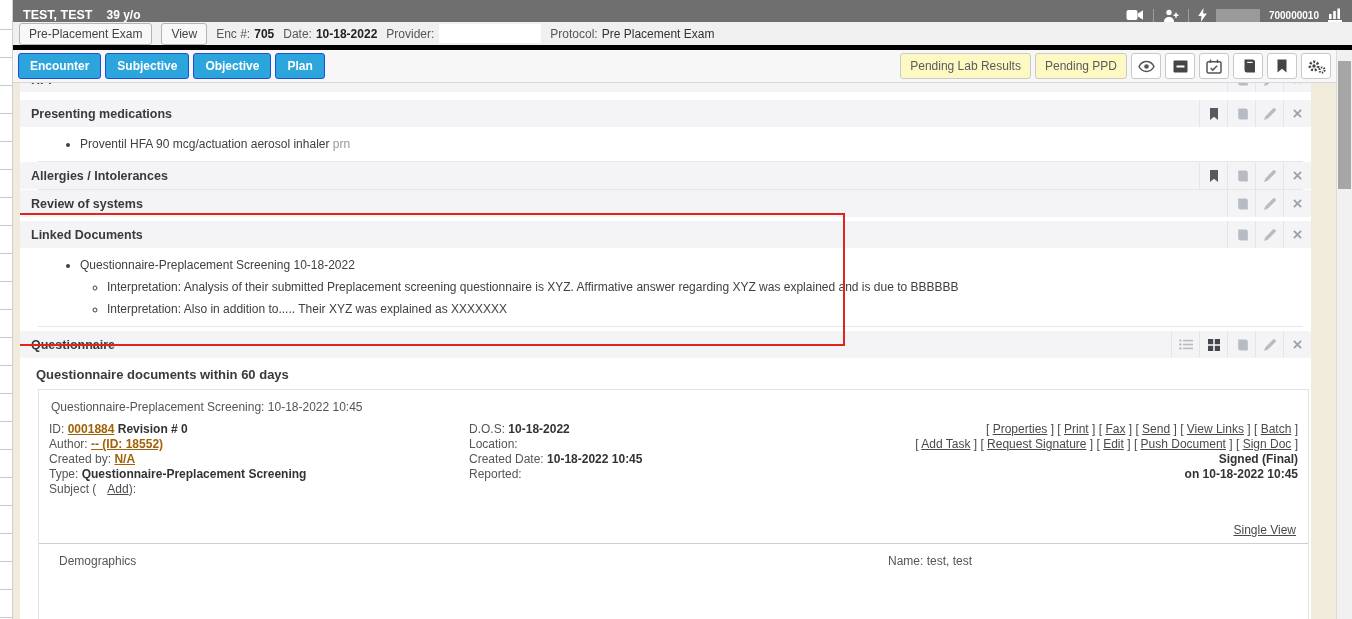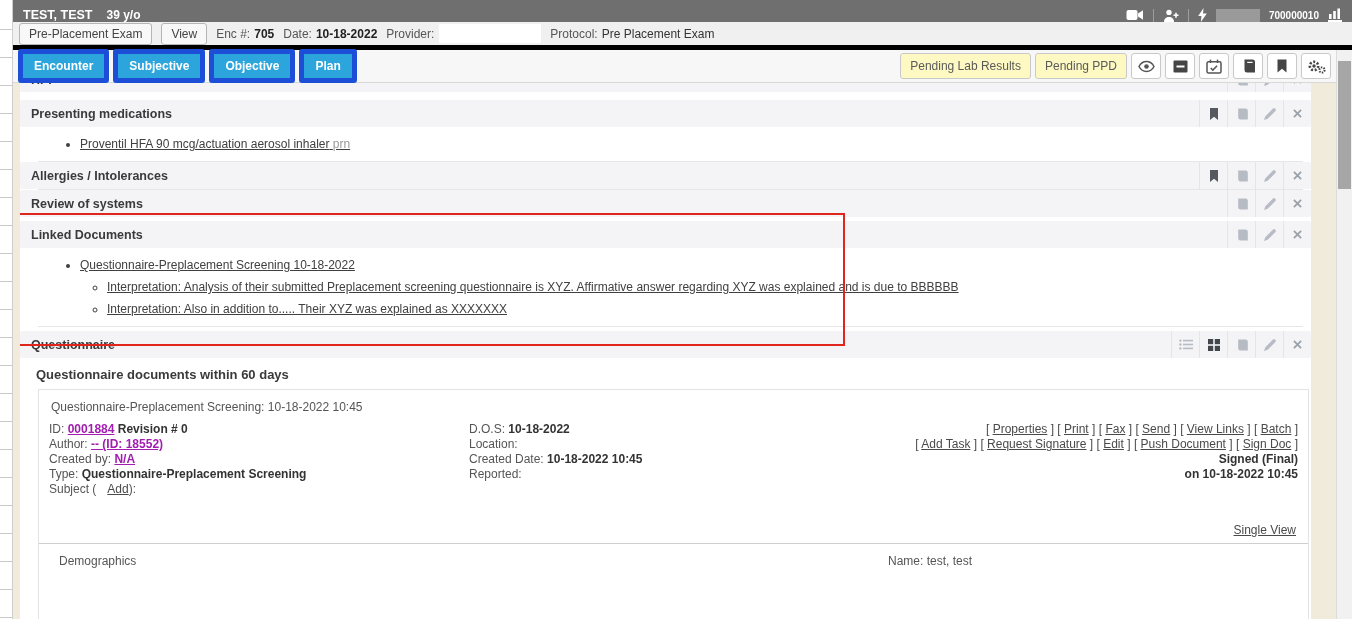--- a/index.html
+++ b/index.html
@@ -31,21 +31,21 @@
     font:12px "Liberation Sans",sans-serif; padding:3px 9px; cursor:pointer; }
   .elabel { color:#555; }
   .evalue { color:#222; font-weight:bold; margin-left:-5px; }
   .pinput { width:102px; height:19px; border:0; background:#fff; margin-left:-4px;
     font:12px "Liberation Sans",sans-serif; padding:0 4px; }
   .protoval { color:#333; margin-left:-5px; }
 
   
   .toolbar { position:absolute; left:13px; right:16px; top:50px; height:33px; background:#f7f7f8;
     border-bottom:1px solid #d8d8d8; display:flex; align-items:center; gap:4px; padding:0 5px; }
-  .navbtn { background:#2ca5dc; border:5px solid #1d4ed8; border-radius:3px; color:#fff;
+  .navbtn { background:#2ca5dc; border:1px solid #1d4ed8; border-radius:3px; color:#fff;
     font:bold 12px "Liberation Sans",sans-serif; padding:5px 11px; cursor:pointer; }
   .tb-rgroup { margin-left:auto; display:flex; align-items:center; gap:4px; }
   .wbtn { background:#fef9c3; border:1px solid #c9c9c9; border-radius:3px; color:#5a5a5a;
     font:12px "Liberation Sans",sans-serif; padding:5px 9px; cursor:pointer; }
   .ibtn { background:#fff; border:1px solid #c9c9c9; border-radius:3px; width:30px; height:26px;
     display:inline-flex; align-items:center; justify-content:center; cursor:pointer; }
 
   
   .content { position:absolute; left:13px; right:16px; top:83px; bottom:0; background:#f1ebdb; }
   .card { position:relative; margin-left:7px; margin-right:25px; height:100%; background:#fff;
@@ -54,21 +54,21 @@
   .clip { height:9px; overflow:hidden; position:relative; }
   .clip .shead { position:absolute; bottom:-1px; left:0; right:0; }
 
   .shead { display:flex; align-items:center; background:#f4f4f7; border-radius:2px; height:27px;
     padding-left:11px; }
   .stitle { font-weight:bold; font-size:12.5px; color:#3a3a3a; }
   .sicons { margin-left:auto; display:flex; height:100%; align-items:stretch; }
   .sicon { width:28px; display:flex; align-items:center; justify-content:center;
     border-left:1px solid #e4e4ea; cursor:pointer; }
 
-  .blist { list-style:disc; padding:10px 0 9px 60px; color:#404040;text-decoration:underline; }
+  .blist { list-style:disc; padding:10px 0 9px 60px; color:#404040; }
   .blist li { line-height:15px; margin-bottom:9px; }
   .blist li:last-child { margin-bottom:0; }
   .gray { color:#999; }
   .clist { list-style:circle; padding:7px 0 0 27px; color:#404040; }
   .clist li { line-height:15px; margin-bottom:7px; }
   .divline { border:0; border-top:1px solid #e6e6e6; margin:0 8px 0 18px; }
   .mt4 { margin-top:4px; } .mt8 { margin-top:8px; }
 
   
   .linked-wrap { position:relative; }
@@ -78,21 +78,21 @@
   
   .qsub { font-weight:bold; color:#3a3a3a; font-size:13px; padding:9px 0 7px 16px; }
   .qpanel { margin:0 2px 0 18px; border:1px solid #e3e3e3; background:#fff; padding:8px 10px 0 10px;
     height:300px; }
   .qdoc-heading { color:#555; padding:2px 0 8px 2px; }
   .qrow { display:flex; }
   .qcol-left { flex:0 0 420px; line-height:15px; color:#555; }
   .qcol-mid { flex:1 1 auto; line-height:15px; color:#555; }
   .qcol-right { flex:0 0 430px; text-align:right; line-height:15px; color:#4a4a4a; }
   .bval { font-weight:bold; color:#333; }
-  .bul { font-weight:bold; color:#a21caf; text-decoration:underline; cursor:pointer; }
+  .bul { font-weight:bold; color:#a16207; text-decoration:underline; cursor:pointer; }
   .ul { text-decoration:underline; cursor:pointer; color:#4a4a4a;padding-left:11px; }
   .br::before { content:"[ "; } .br::after { content:" ] "; }
   .br a { text-decoration:underline; color:#4a4a4a; cursor:pointer; }
   .signed { font-weight:bold; color:#333; }
   .singleview { text-align:right; padding:26px 2px 6px 0; }
   .qhr { border:0; border-top:1px solid #cfcfcf; margin:0 -10px; }
   .demo-row { display:flex; padding-top:10px; }
   .demo-label { color:#555; padding-left:10px; }
   .demo-right { width:402px; margin-left:auto; margin-right:8px; line-height:15px; color:#555; }
 

